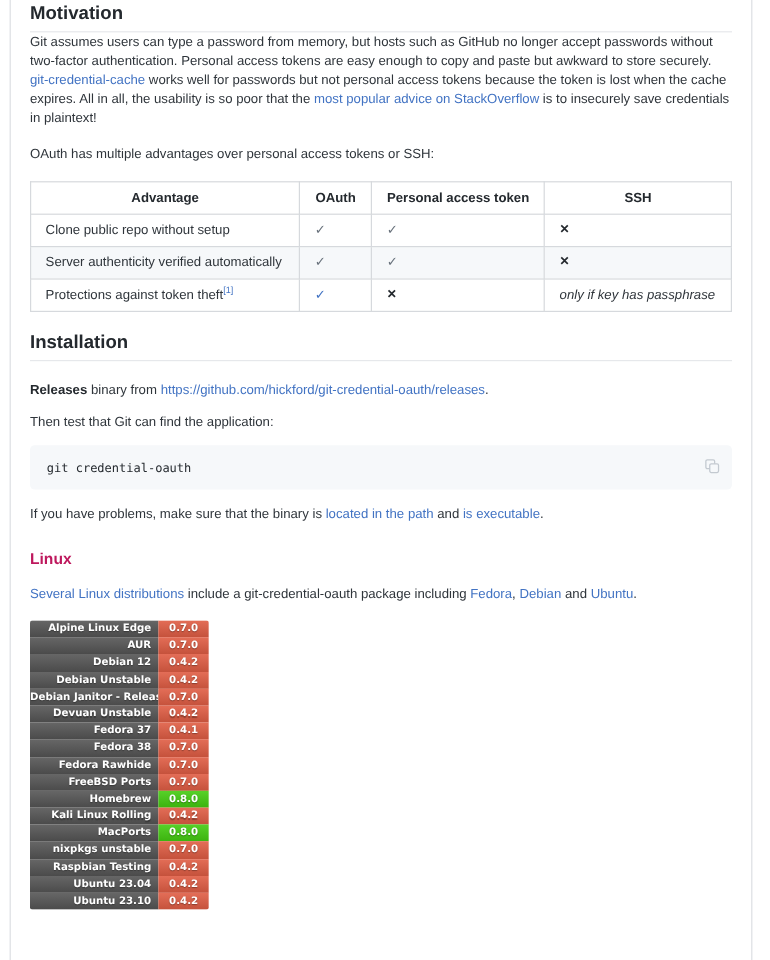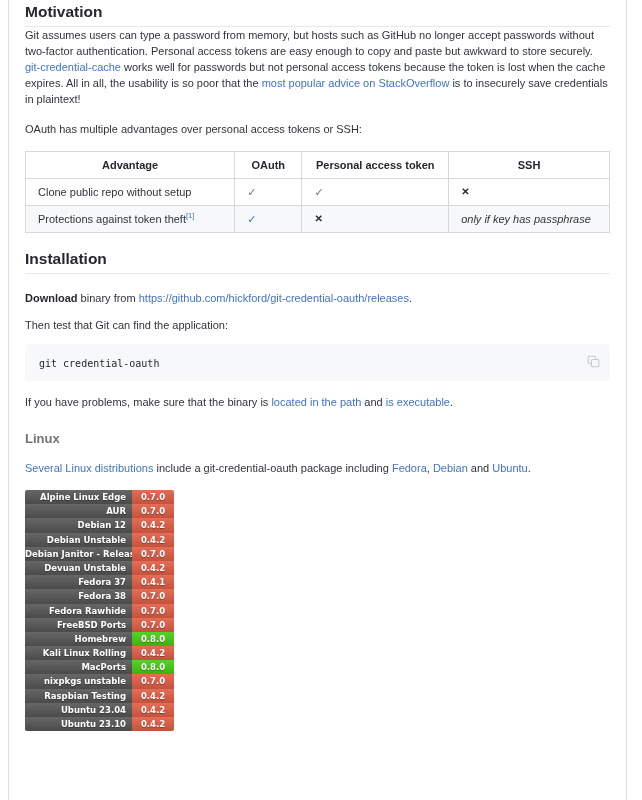--- a/index.html
+++ b/index.html
@@ -4,21 +4,21 @@
 <style>
   html,body{margin:0;padding:0;background:#fff;}
   .page{position:relative;width:642px;height:800px;background:#fff;overflow:hidden;
         font-family:"Liberation Sans",sans-serif;color:#2f353b;}
   .content{position:absolute;left:8px;top:0;width:619px;height:800px;box-sizing:border-box;
            border-left:1px solid #dcdfe3;border-right:1px solid #dcdfe3;
            padding:2px 16px 0 16px;}
   h2.sec{font-size:15.5px;line-height:19px;font-weight:700;color:#24292e;margin:0 0 0 0;
          padding-bottom:5px;border-bottom:1px solid #e6e8eb;}
   h2.sec2{margin-bottom:16px;}
-  h3.sec{font-size:13px;line-height:17px;font-weight:700;color:#737373;margin:20px 0 13px 0;}
+  h3.sec{font-size:13px;line-height:17px;font-weight:700;color:#be185d;margin:20px 0 13px 0;}
   p{font-size:11px;line-height:16px;margin:0 0 14px 0;color:#2f353b;}
   p.tight{margin-bottom:11px;}
   a.lnk{color:#4273c3;text-decoration:none;cursor:pointer;}
   strong{color:#24292e;}
   sup.fnref{color:#4273c3;font-size:7.5px;line-height:0;cursor:pointer;}
   table.cmp{border-collapse:collapse;table-layout:fixed;font-size:11px;margin:0 0 16px 0;}
   table.cmp th,table.cmp td{border:1px solid #d6d9dd;padding:5px 12px;line-height:16px;
     overflow:hidden;white-space:nowrap;}
   table.cmp th{font-weight:700;text-align:center;color:#24292e;}
   table.cmp td{text-align:left;}
@@ -65,30 +65,36 @@
           </tr>
         </thead>
       <tbody>
           <tr>
             <td>Clone public repo without setup</td>
             <td class="c-check">✓</td>
             <td class="c-check">✓</td>
             <td class="c-cross">✕</td>
           </tr>
           <tr>
+            <td>Server authenticity verified automatically</td>
+            <td class="c-check">✓</td>
+            <td class="c-check">✓</td>
+            <td class="c-cross">✕</td>
+          </tr>
+          <tr>
             <td>Protections against token theft<sup class="fnref">[1]</sup></td>
             <td class="c-check-link">✓</td>
             <td class="c-cross">✕</td>
             <td class="c-note">only if key has passphrase</td>
           </tr>
         </tbody>
     </table>
 
     <h2 class="sec sec2">Installation</h2>
-    <p class="tight"><strong>Download</strong> binary from <a class="lnk">https://github.com/hickford/git-credential-oauth/releases</a>.</p>
+    <p class="tight"><strong>Releases</strong> binary from <a class="lnk">https://github.com/hickford/git-credential-oauth/releases</a>.</p>
     <p class="tight">Then test that Git can find the application:</p>
 
     <div class="codeblock">
       <code>git credential-oauth</code>
       <button class="copy-btn">
         <svg width="13" height="13" viewBox="0 0 16 16">
           <rect x="1.5" y="1.5" width="9" height="9" rx="1.5" fill="none" stroke="#c3c9d0" stroke-width="1.3"></rect>
           <rect x="5.5" y="5.5" width="9" height="9" rx="1.5" fill="#f6f8fa" stroke="#c3c9d0" stroke-width="1.3"></rect>
         </svg>
       </button>

